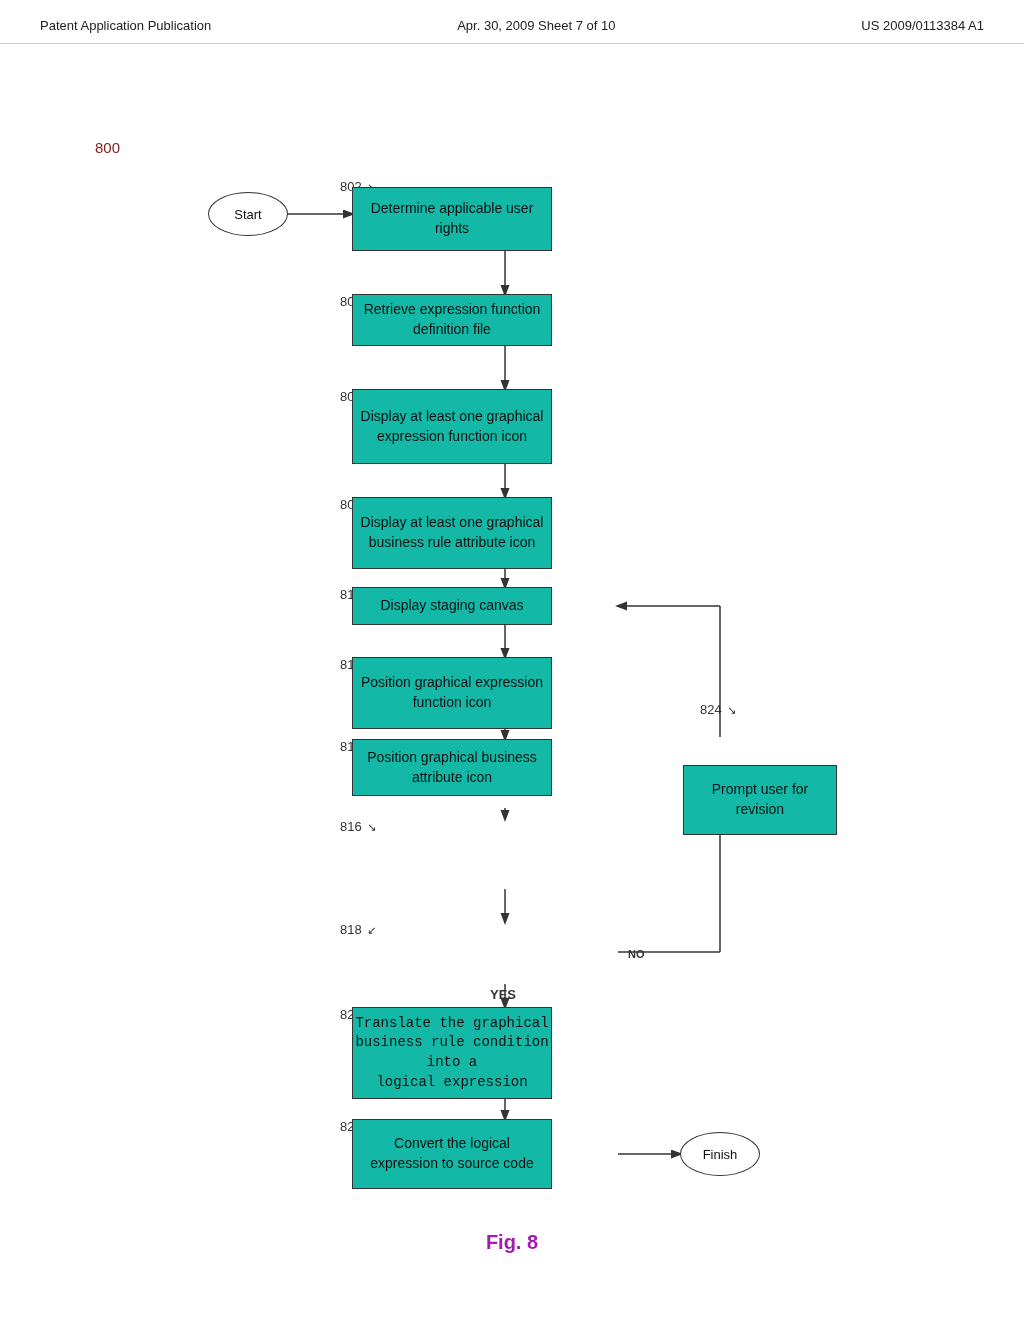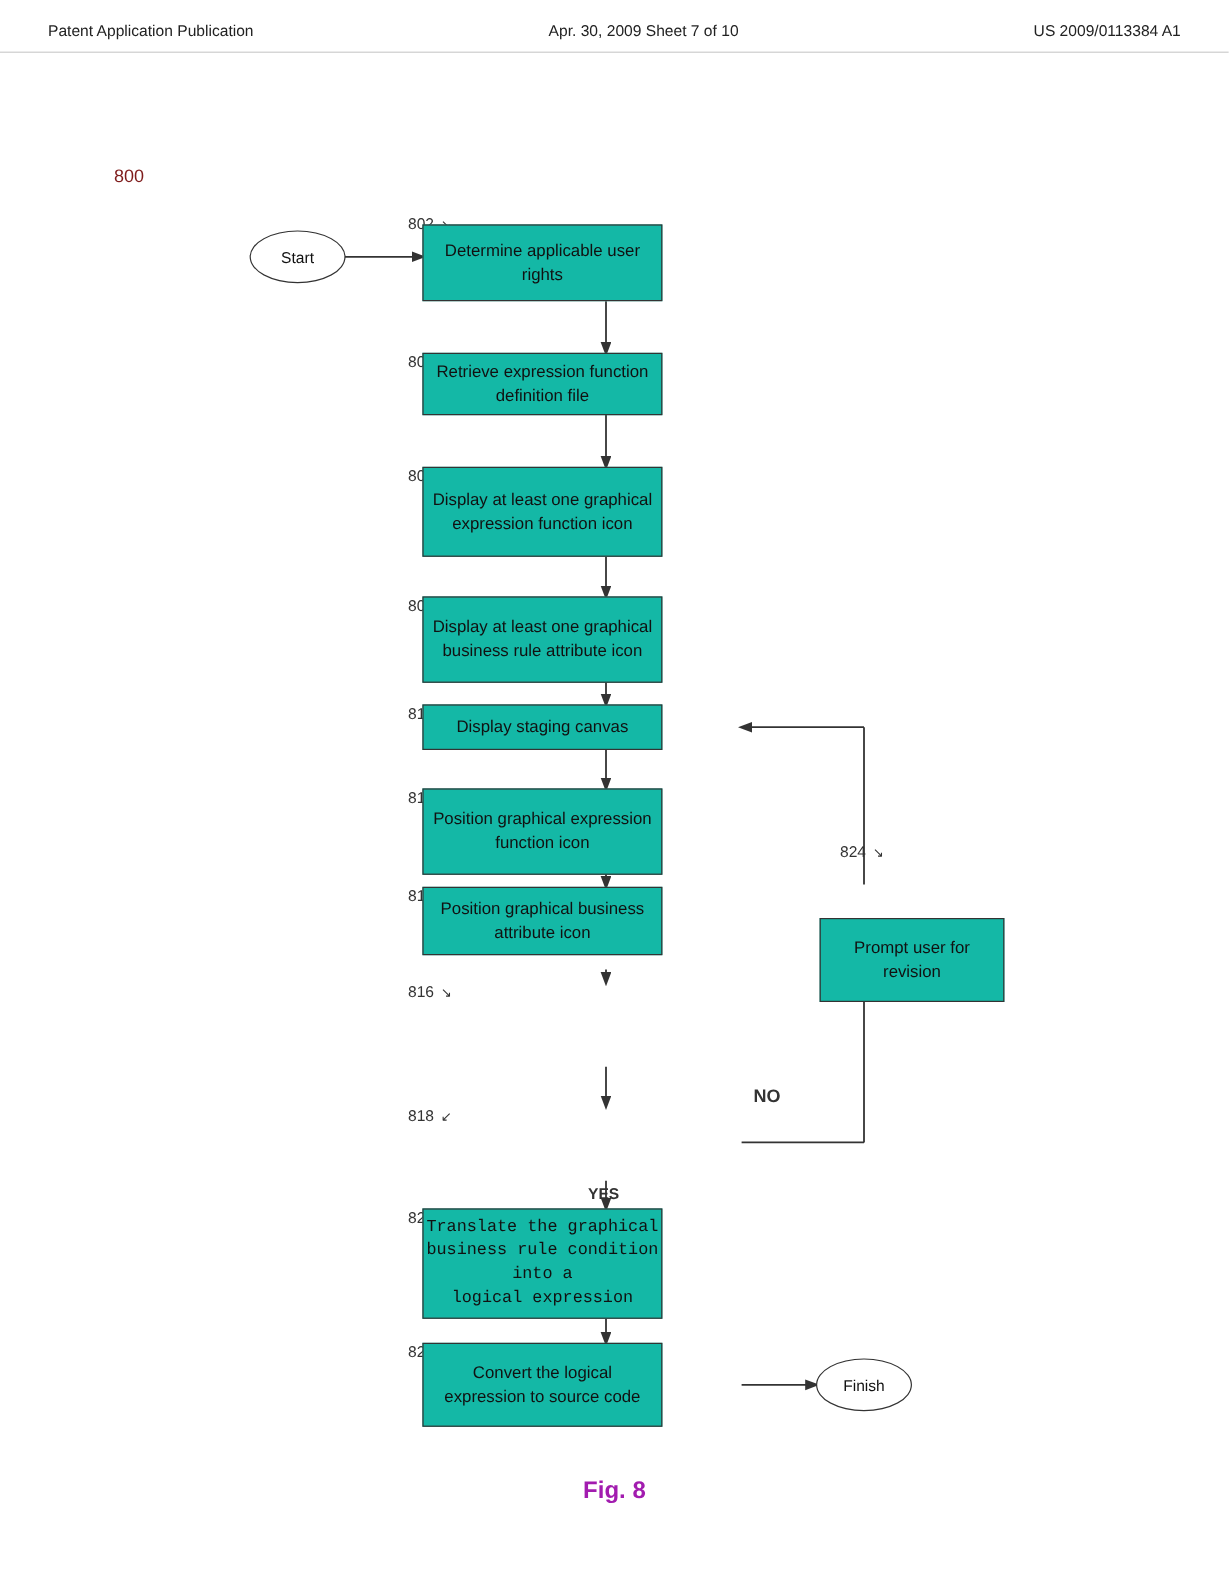--- a/index.html
+++ b/index.html
@@ -239,21 +239,21 @@
     <span style="font-size:11px; margin-left:2px;">↘</span>
   </div>
 
 
   <div class="step-label" style="left:340px; top:878px;">
     818
     <span style="font-size:11px; margin-left:2px;">↙</span>
   </div>
 
 
-  <div class="flow-label" style="left:628px; top:861px; font-size:15px; font-weight:bold;">
+  <div class="flow-label" style="left:628px; top:904px; font-size:11px; font-weight:bold;">
     <span>NO</span>
   </div>
 
   <div class="flow-label" style="left:490px; top:943px; font-size:13px; font-weight:bold;">
     <span>YES</span>
   </div>
 
   <div class="step-label" style="left:340px; top:963px;">
     <span>820</span>
     <span style="font-size:11px; margin-left:2px;">↘</span>

